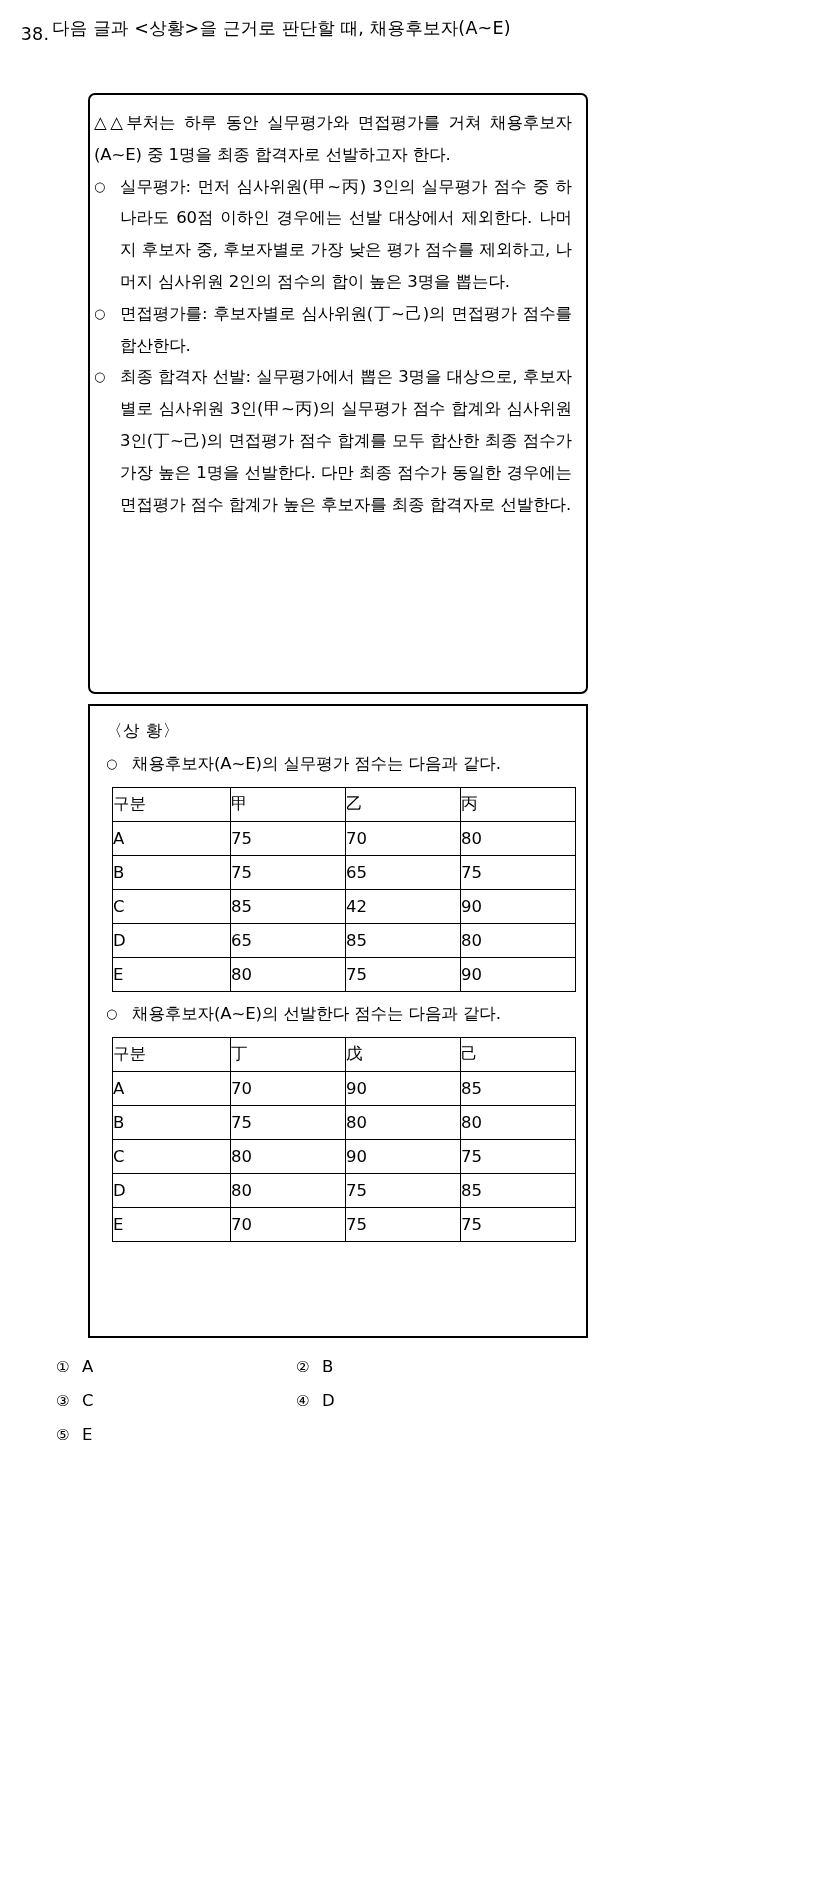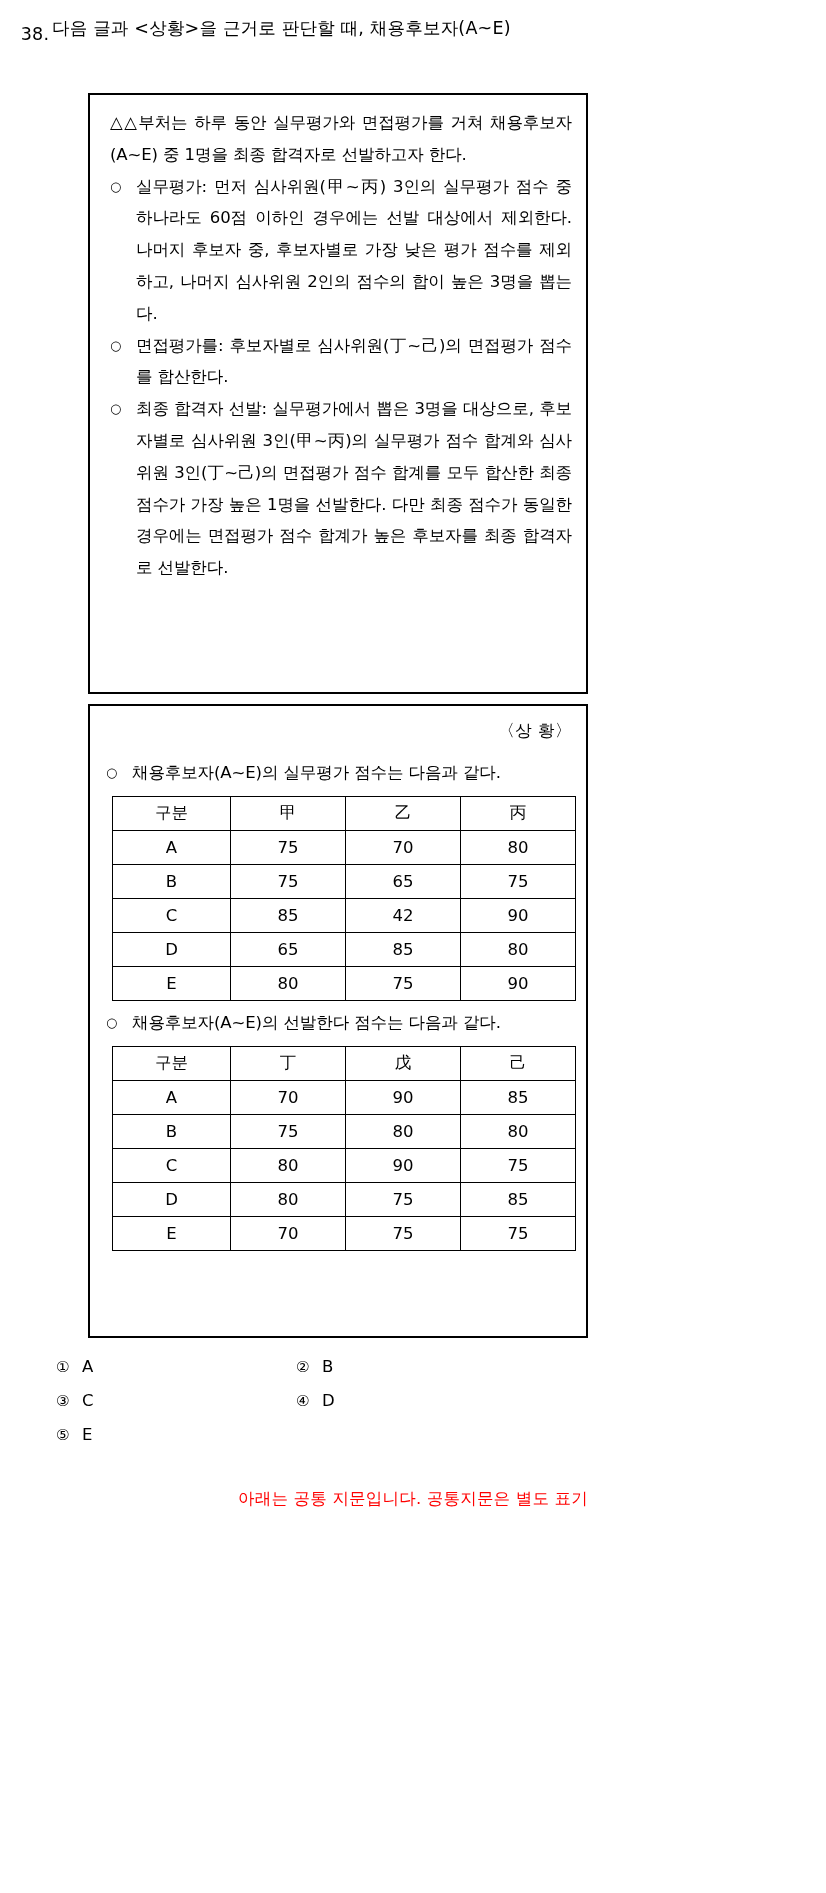--- a/index.html
+++ b/index.html
@@ -43,21 +43,22 @@
     position: absolute;
     border: 2px solid #000;
     background: #fff;
     box-sizing: border-box;
   }
   #passage-box {
     left: 88px;
     top: 93px;
     width: 500px;
     height: 601px;
-    padding: 12px 14px 10px 20px;
+    padding: 12px 14px 10px 4px;
+    border-radius: 7px;
   }
   #situation-box {
     left: 88px;
     top: 704px;
     width: 500px;
     height: 634px;
     padding: 10px 14px 12px 16px;
   }
 
   .para {
@@ -84,39 +85,39 @@
     font-size: 13px;
     line-height: 31.8px;
   }
   .bullet .btext {
     flex: 1 1 auto;
     text-align: justify;
     text-justify: inter-character;
   }
 
   .sit-title {
-    text-align: right;
+    text-align: left;
     font-size: 16.5px;
     line-height: 30px;
     letter-spacing: 0.5px;
-    margin-bottom: 11px;
+    margin-bottom: 2px;
   }
 
   
   table.score {
     border-collapse: collapse;
     width: 464px;
     margin: 7px 0 6px 6px;
     table-layout: fixed;
   }
   table.score th,
   table.score td {
     border: 1.6px solid #000;
     height: 33px;
-    text-align: center;
+    text-align: left;
     vertical-align: middle;
     font-size: 16.5px;
     font-weight: normal;
     padding: 0;
   }
   table.score col.c0 { width: 118px; }
   table.score col.cx { width: 115px; }
 
   
   .options {
@@ -322,14 +323,13 @@
   </div>
   <div class="opt-row">
     <div class="opt opt-a">
       <span class="opt-circ">⑤</span>
       <span class="opt-label">E</span>
     </div>
   </div>
 </div>
 
 <div class="note" style="color: rgb(255, 0, 0);">
-  <span class="note-l1">아래는 공통 지문입니다. 공통지문은 별도 표기</span>
 </div>
 
 </body></html>

